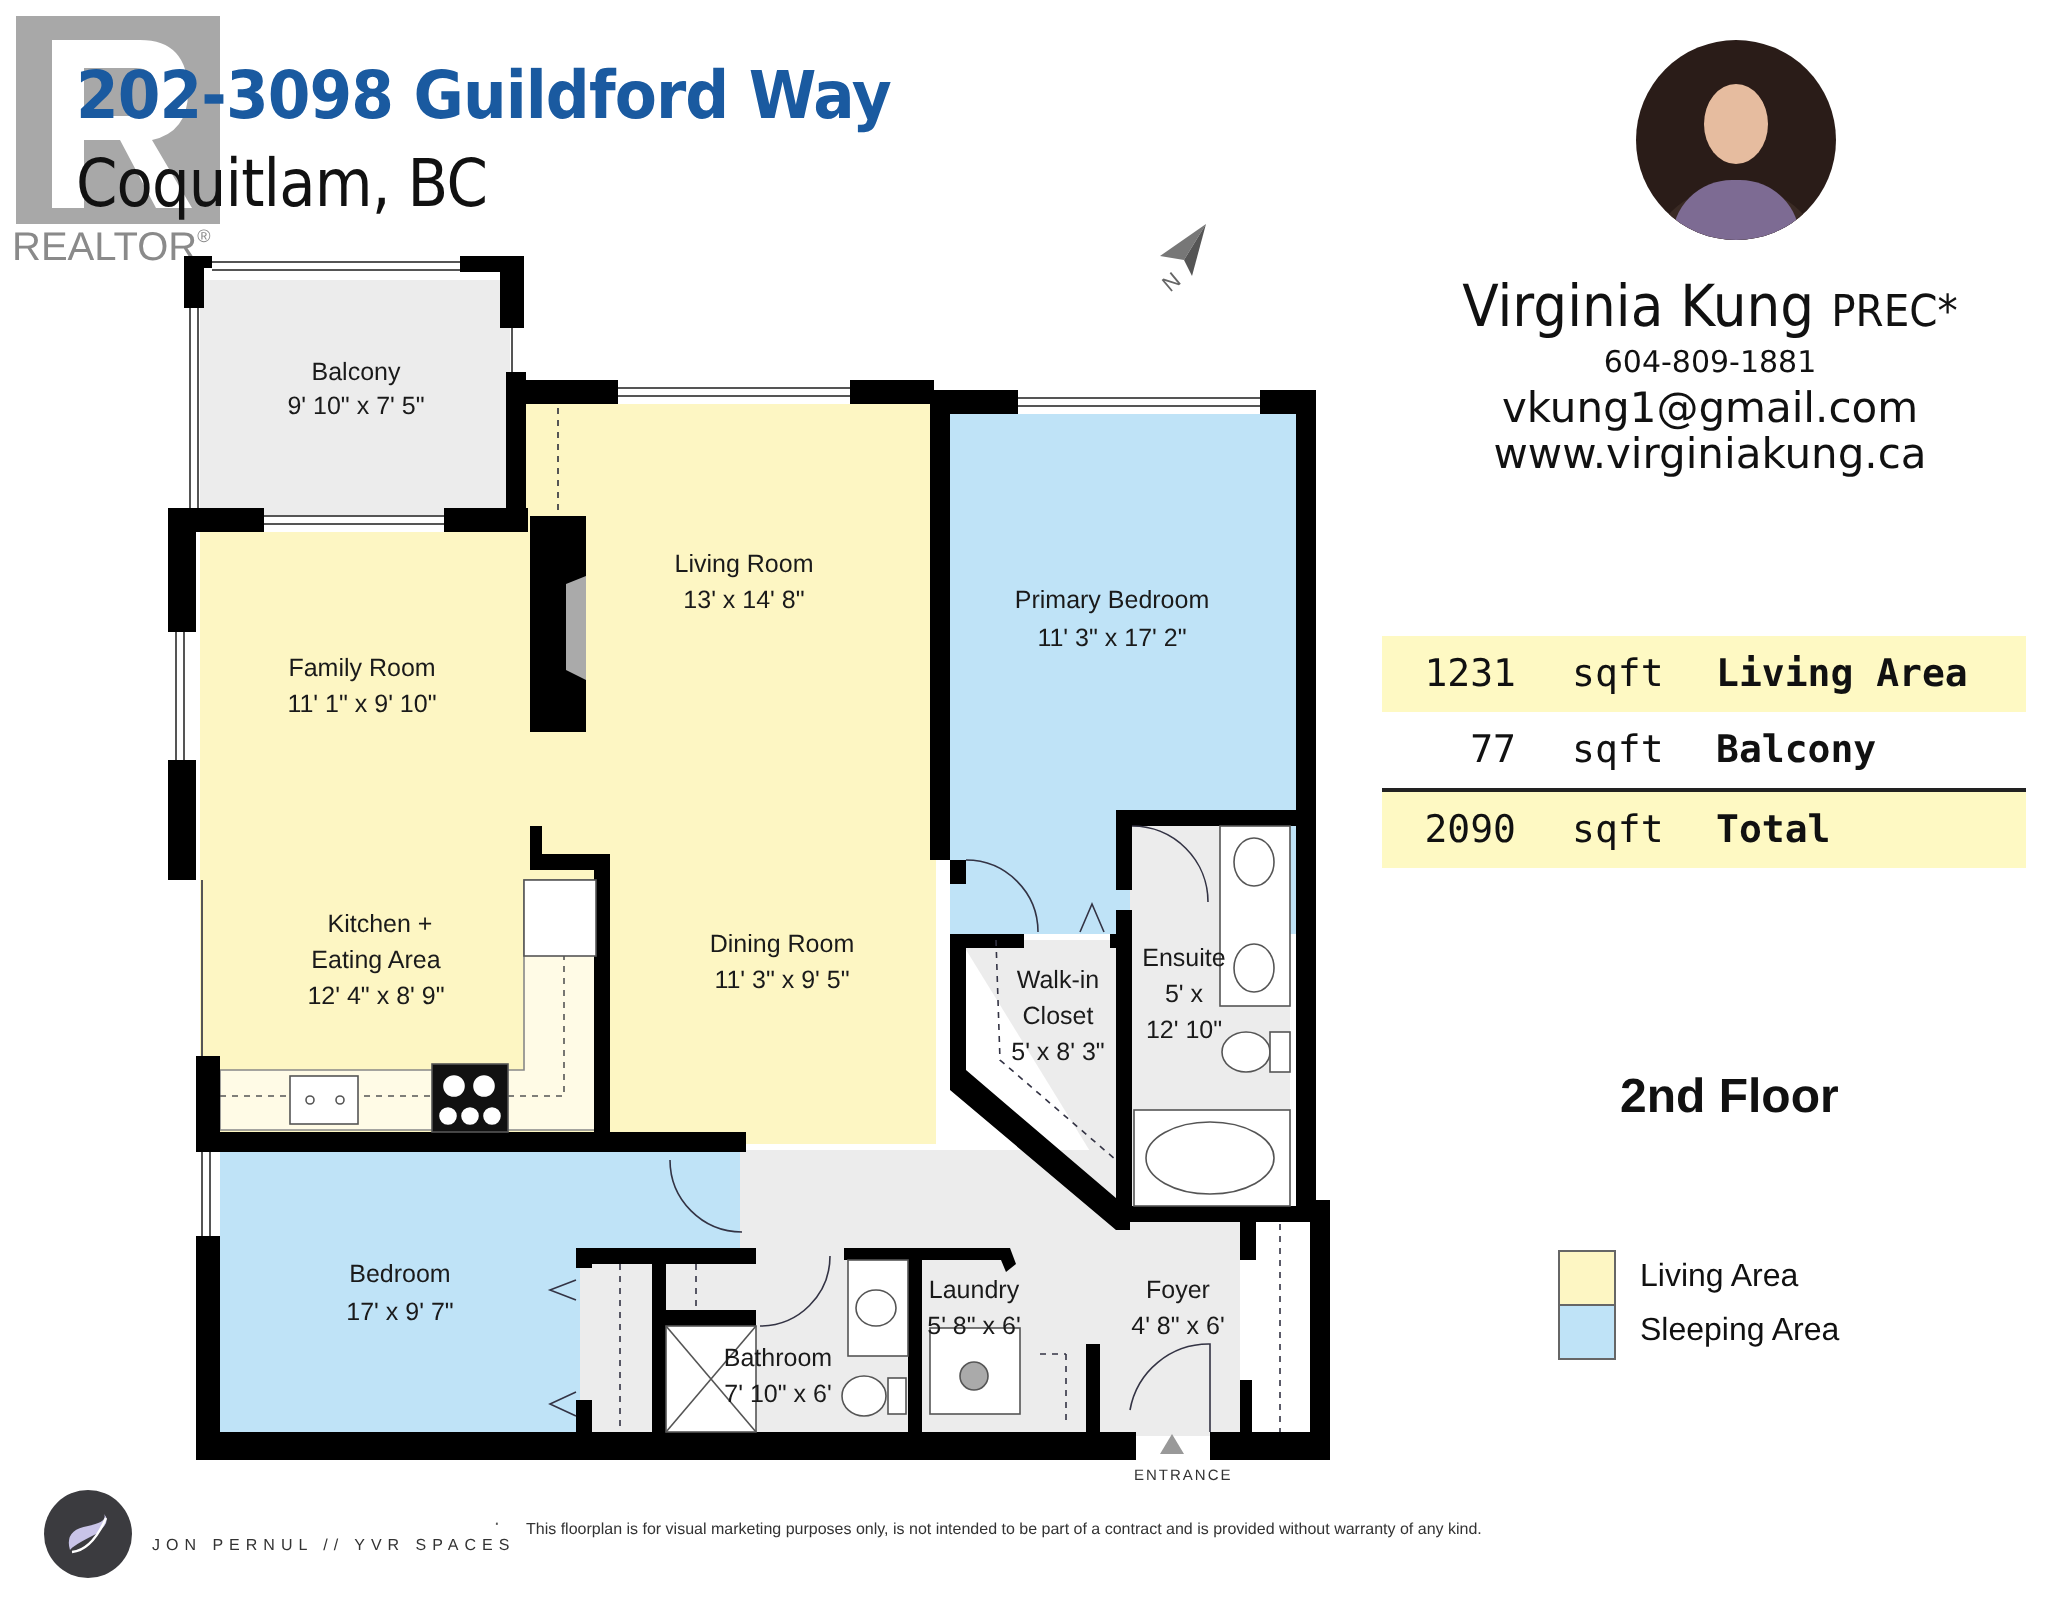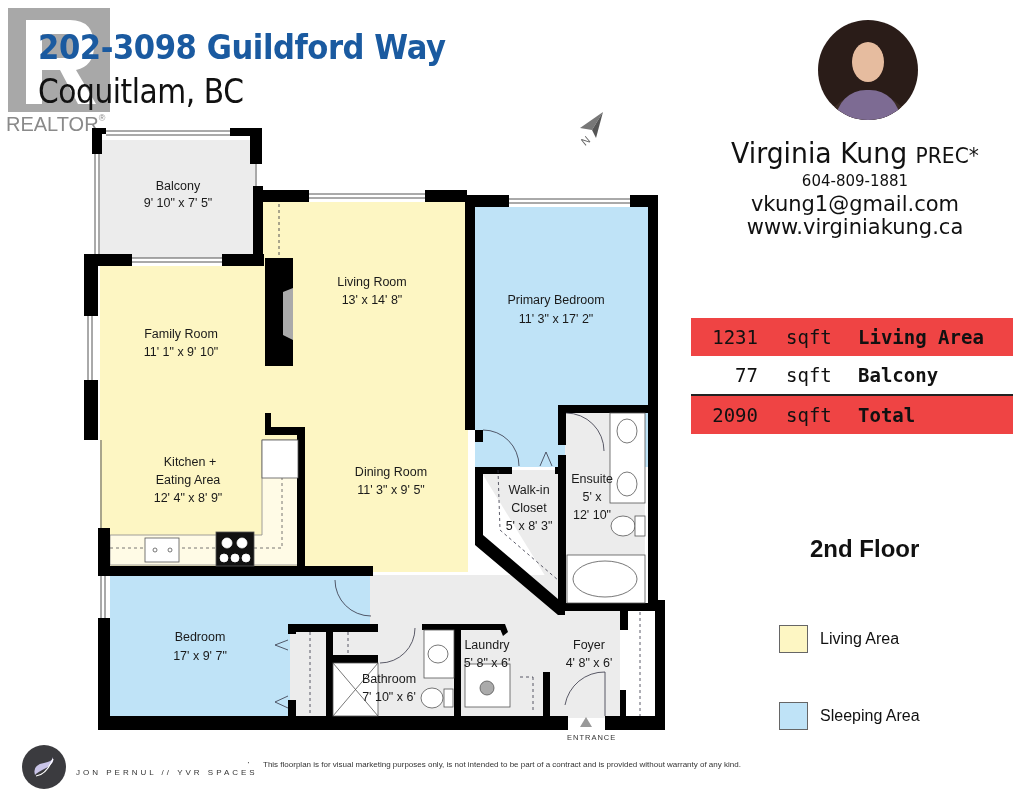--- a/index.html
+++ b/index.html
@@ -19,21 +19,21 @@
   .avatar .face { position:absolute; left:34px; top:22px; width:32px; height:40px; border-radius:50%; background:#e6bc9f; }
 
   .agent { position:absolute; left:700px; top:136px; width:310px; text-align:center; }
   .agent-name { font-family:"DejaVu Sans", sans-serif; font-size:29px; color:#111; white-space:nowrap; transform:scaleX(0.92); }
   .agent-name .prec { font-size:22px; font-weight:normal; }
   .agent-line { font-family:"DejaVu Sans", sans-serif; font-size:21px; color:#111; line-height:23px; }
   .agent-line.phone { font-size:15px; }
 
   .stats { position:absolute; left:691px; top:318px; width:322px; font-family:"DejaVu Sans Mono", monospace; font-size:19px; }
   .stat-row { height:38px; display:flex; align-items:center; }
-  .stat-row.shaded { background:#ef4444; }
+  .stat-row.shaded { background:#fef9c3; }
   .stat-row .num { width:67px; text-align:right; }
   .stat-row .unit { margin-left:28px; width:60px; }
   .stat-row .lbl { margin-left:12px; font-weight:bold; }
   .stat-divider { height:2px; background:#222; }
   .ceiling { height:38px; display:flex; align-items:center; padding-left:43px; }
   .ceiling .val { font-weight:bold; margin-left:10px; }
 
   .floor-label { position:absolute; left:810px; top:535px; font-family:"Liberation Sans", sans-serif; font-weight:bold; font-size:24px; }
   .legend-item { position:absolute; left:779px; display:flex; align-items:center; }
   .legend-swatch { width:29px; height:28px; border:1px solid #666; }
@@ -90,21 +90,21 @@
     <span class="lbl">Total</span>
   </div>
 </div>
 
 <div class="floor-label">2nd Floor</div>
 
 <div class="legend-item" style="top:625px;">
   <div class="legend-swatch" style="background:#fdf6c3;"></div>
   <span class="legend-label">Living Area</span>
 </div>
-<div class="legend-item" style="top:702px;justify-content:space-between;">
+<div class="legend-item" style="top:652px;justify-content:space-between;">
   <div class="legend-swatch" style="background:#bfe3f7;"></div>
   <span class="legend-label">Sleeping Area</span>
 </div>
 
 <svg class="plan" width="1035" height="800">
 
   <g>
     <path d="M603 112 L580 128 L592 130 Z" fill="#777"></path>
     <path d="M603 112 L592 130 L596 138 Z" fill="#555"></path>
     <text x="582" y="146" font-family="Liberation Sans, sans-serif" font-size="11" fill="#666" transform="rotate(-40 584 142)">N</text>

